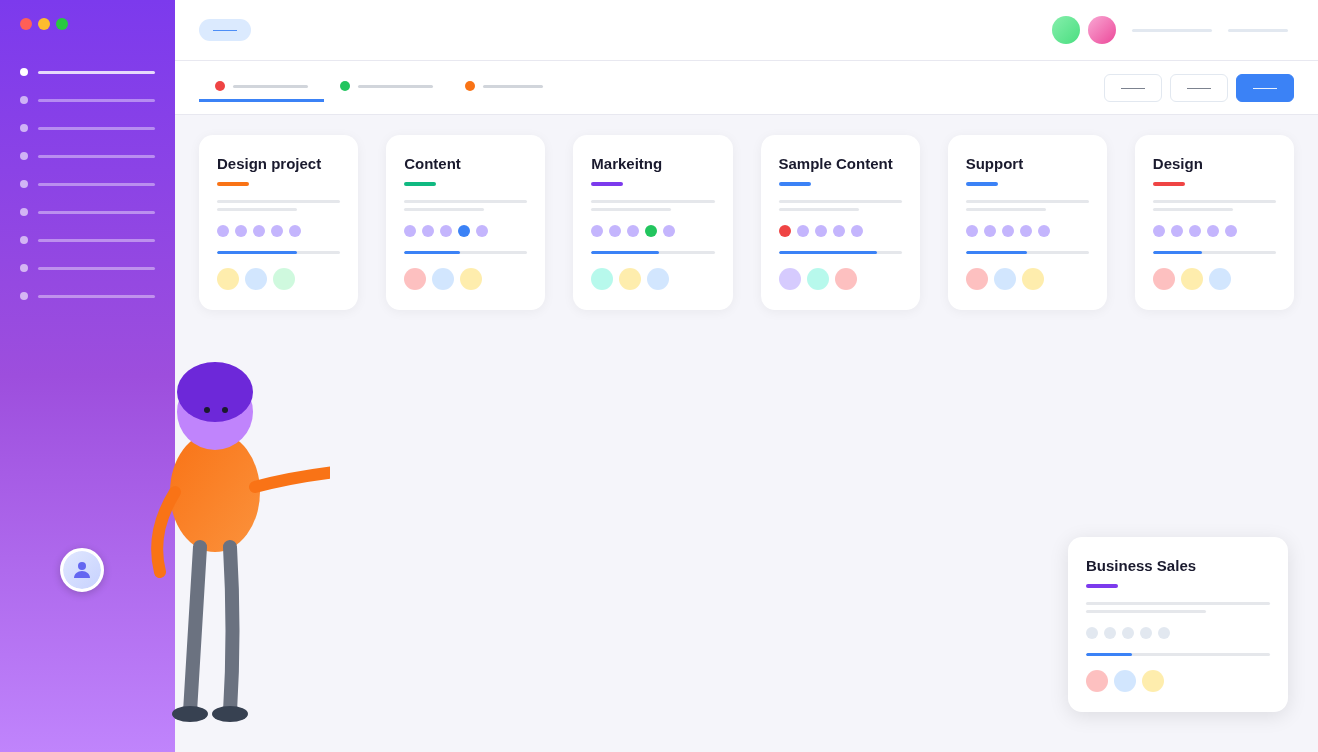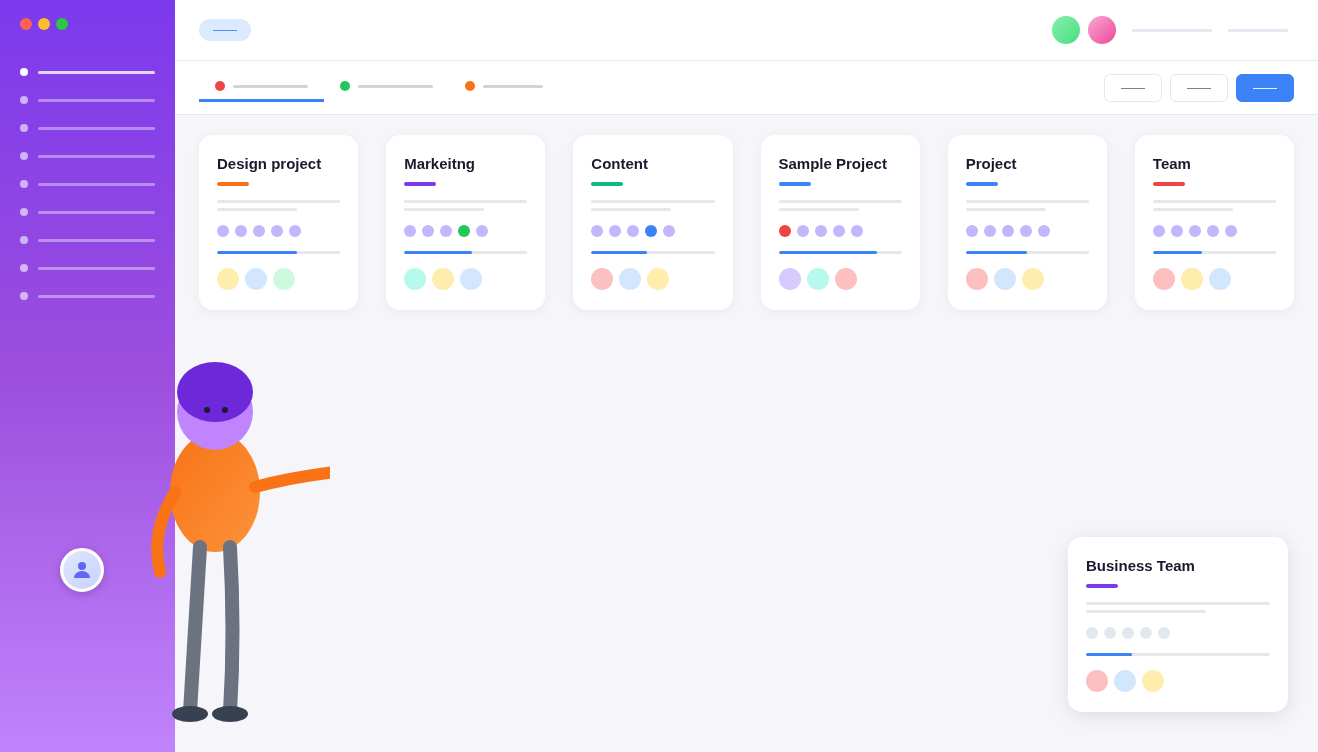--- a/index.html
+++ b/index.html
@@ -499,20 +499,44 @@
         <div class="card-progress-bar-fill" style="width:65%;background:#3b82f6"></div>
       </div>
       <div class="card-avatars">
         <div class="card-avatar" style="background:#fde68a"></div>
         <div class="card-avatar" style="background:#bfdbfe"></div>
         <div class="card-avatar" style="background:#bbf7d0"></div>
       </div>
     </div>
 
     <div class="project-card">
+      <div class="card-title">Content</div>
+      <div class="card-accent-line" style="background:#10b981"></div>
+      <div class="card-text-lines">
+        <div class="card-text-line long"></div>
+        <div class="card-text-line short"></div>
+      </div>
+      <div class="card-members">
+        <div class="member-dot" style="background:#c4b5fd"></div>
+        <div class="member-dot" style="background:#c4b5fd"></div>
+        <div class="member-dot" style="background:#c4b5fd"></div>
+        <div class="member-dot" style="background:#3b82f6"></div>
+        <div class="member-dot" style="background:#c4b5fd"></div>
+      </div>
+      <div class="card-progress-bar-bg">
+        <div class="card-progress-bar-fill" style="width:45%;background:#3b82f6"></div>
+      </div>
+      <div class="card-avatars">
+        <div class="card-avatar" style="background:#fca5a5"></div>
+        <div class="card-avatar" style="background:#bfdbfe"></div>
+        <div class="card-avatar" style="background:#fde68a"></div>
+      </div>
+    </div>
+
+    <div class="project-card">
       <div class="card-title">Markeitng</div>
       <div class="card-accent-line" style="background:#7c3aed"></div>
       <div class="card-text-lines">
         <div class="card-text-line long"></div>
         <div class="card-text-line short"></div>
       </div>
       <div class="card-members">
         <div class="member-dot" style="background:#c4b5fd"></div>
         <div class="member-dot" style="background:#c4b5fd"></div>
         <div class="member-dot" style="background:#c4b5fd"></div>
@@ -523,94 +547,70 @@
         <div class="card-progress-bar-fill" style="width:55%;background:#3b82f6"></div>
       </div>
       <div class="card-avatars">
         <div class="card-avatar" style="background:#99f6e4"></div>
         <div class="card-avatar" style="background:#fde68a"></div>
         <div class="card-avatar" style="background:#bfdbfe"></div>
       </div>
     </div>
 
     <div class="project-card">
-      <div class="card-title">Content</div>
-      <div class="card-accent-line" style="background:#10b981"></div>
+      <div class="card-title">Sample Content</div>
+      <div class="card-accent-line" style="background:#3b82f6"></div>
       <div class="card-text-lines">
         <div class="card-text-line long"></div>
         <div class="card-text-line short"></div>
       </div>
       <div class="card-members">
-        <div class="member-dot" style="background:#c4b5fd"></div>
-        <div class="member-dot" style="background:#c4b5fd"></div>
-        <div class="member-dot" style="background:#c4b5fd"></div>
-        <div class="member-dot" style="background:#3b82f6"></div>
+        <div class="member-dot" style="background:#ef4444"></div>
+        <div class="member-dot" style="background:#c4b5fd"></div>
+        <div class="member-dot" style="background:#c4b5fd"></div>
+        <div class="member-dot" style="background:#c4b5fd"></div>
         <div class="member-dot" style="background:#c4b5fd"></div>
       </div>
       <div class="card-progress-bar-bg">
-        <div class="card-progress-bar-fill" style="width:45%;background:#3b82f6"></div>
+        <div class="card-progress-bar-fill" style="width:80%;background:#3b82f6"></div>
+      </div>
+      <div class="card-avatars">
+        <div class="card-avatar" style="background:#c4b5fd"></div>
+        <div class="card-avatar" style="background:#99f6e4"></div>
+        <div class="card-avatar" style="background:#fca5a5"></div>
+      </div>
+    </div>
+
+
+    <div class="project-card">
+      <div class="card-title">Support</div>
+      <div class="card-accent-line" style="background:#3b82f6"></div>
+      <div class="card-text-lines">
+        <div class="card-text-line long"></div>
+        <div class="card-text-line short"></div>
+      </div>
+      <div class="card-members">
+        <div class="member-dot" style="background:#c4b5fd"></div>
+        <div class="member-dot" style="background:#c4b5fd"></div>
+        <div class="member-dot" style="background:#c4b5fd"></div>
+        <div class="member-dot" style="background:#c4b5fd"></div>
+        <div class="member-dot" style="background:#c4b5fd"></div>
+      </div>
+      <div class="card-progress-bar-bg">
+        <div class="card-progress-bar-fill" style="width:50%;background:#3b82f6"></div>
       </div>
       <div class="card-avatars">
         <div class="card-avatar" style="background:#fca5a5"></div>
         <div class="card-avatar" style="background:#bfdbfe"></div>
         <div class="card-avatar" style="background:#fde68a"></div>
       </div>
     </div>
 
     <div class="project-card">
-      <div class="card-title">Sample Project</div>
-      <div class="card-accent-line" style="background:#3b82f6"></div>
-      <div class="card-text-lines">
-        <div class="card-text-line long"></div>
-        <div class="card-text-line short"></div>
-      </div>
-      <div class="card-members">
-        <div class="member-dot" style="background:#ef4444"></div>
-        <div class="member-dot" style="background:#c4b5fd"></div>
-        <div class="member-dot" style="background:#c4b5fd"></div>
-        <div class="member-dot" style="background:#c4b5fd"></div>
-        <div class="member-dot" style="background:#c4b5fd"></div>
-      </div>
-      <div class="card-progress-bar-bg">
-        <div class="card-progress-bar-fill" style="width:80%;background:#3b82f6"></div>
-      </div>
-      <div class="card-avatars">
-        <div class="card-avatar" style="background:#c4b5fd"></div>
-        <div class="card-avatar" style="background:#99f6e4"></div>
-        <div class="card-avatar" style="background:#fca5a5"></div>
-      </div>
-    </div>
-
-
-    <div class="project-card">
-      <div class="card-title">Project</div>
-      <div class="card-accent-line" style="background:#3b82f6"></div>
-      <div class="card-text-lines">
-        <div class="card-text-line long"></div>
-        <div class="card-text-line short"></div>
-      </div>
-      <div class="card-members">
-        <div class="member-dot" style="background:#c4b5fd"></div>
-        <div class="member-dot" style="background:#c4b5fd"></div>
-        <div class="member-dot" style="background:#c4b5fd"></div>
-        <div class="member-dot" style="background:#c4b5fd"></div>
-        <div class="member-dot" style="background:#c4b5fd"></div>
-      </div>
-      <div class="card-progress-bar-bg">
-        <div class="card-progress-bar-fill" style="width:50%;background:#3b82f6"></div>
-      </div>
-      <div class="card-avatars">
-        <div class="card-avatar" style="background:#fca5a5"></div>
-        <div class="card-avatar" style="background:#bfdbfe"></div>
-        <div class="card-avatar" style="background:#fde68a"></div>
-      </div>
-    </div>
-
-    <div class="project-card">
-      <div class="card-title">Team</div>
+      <div class="card-title">Design</div>
       <div class="card-accent-line" style="background:#ef4444"></div>
       <div class="card-text-lines">
         <div class="card-text-line long"></div>
         <div class="card-text-line short"></div>
       </div>
       <div class="card-members">
         <div class="member-dot" style="background:#c4b5fd"></div>
         <div class="member-dot" style="background:#c4b5fd"></div>
         <div class="member-dot" style="background:#c4b5fd"></div>
         <div class="member-dot" style="background:#c4b5fd"></div>
@@ -623,21 +623,21 @@
         <div class="card-avatar" style="background:#fca5a5"></div>
         <div class="card-avatar" style="background:#fde68a"></div>
         <div class="card-avatar" style="background:#bfdbfe"></div>
       </div>
     </div>
 
   </div>
 </div>
 
 <div class="floating-card">
-  <div class="card-title">Business Team</div>
+  <div class="card-title">Business Sales</div>
   <div class="card-accent-line" style="background:#7c3aed"></div>
   <div class="card-text-lines">
     <div class="card-text-line long"></div>
     <div class="card-text-line short"></div>
   </div>
   <div class="card-members">
     <div class="member-dot" style="background:#e2e8f0"></div>
     <div class="member-dot" style="background:#e2e8f0"></div>
     <div class="member-dot" style="background:#e2e8f0"></div>
     <div class="member-dot" style="background:#e2e8f0"></div>

